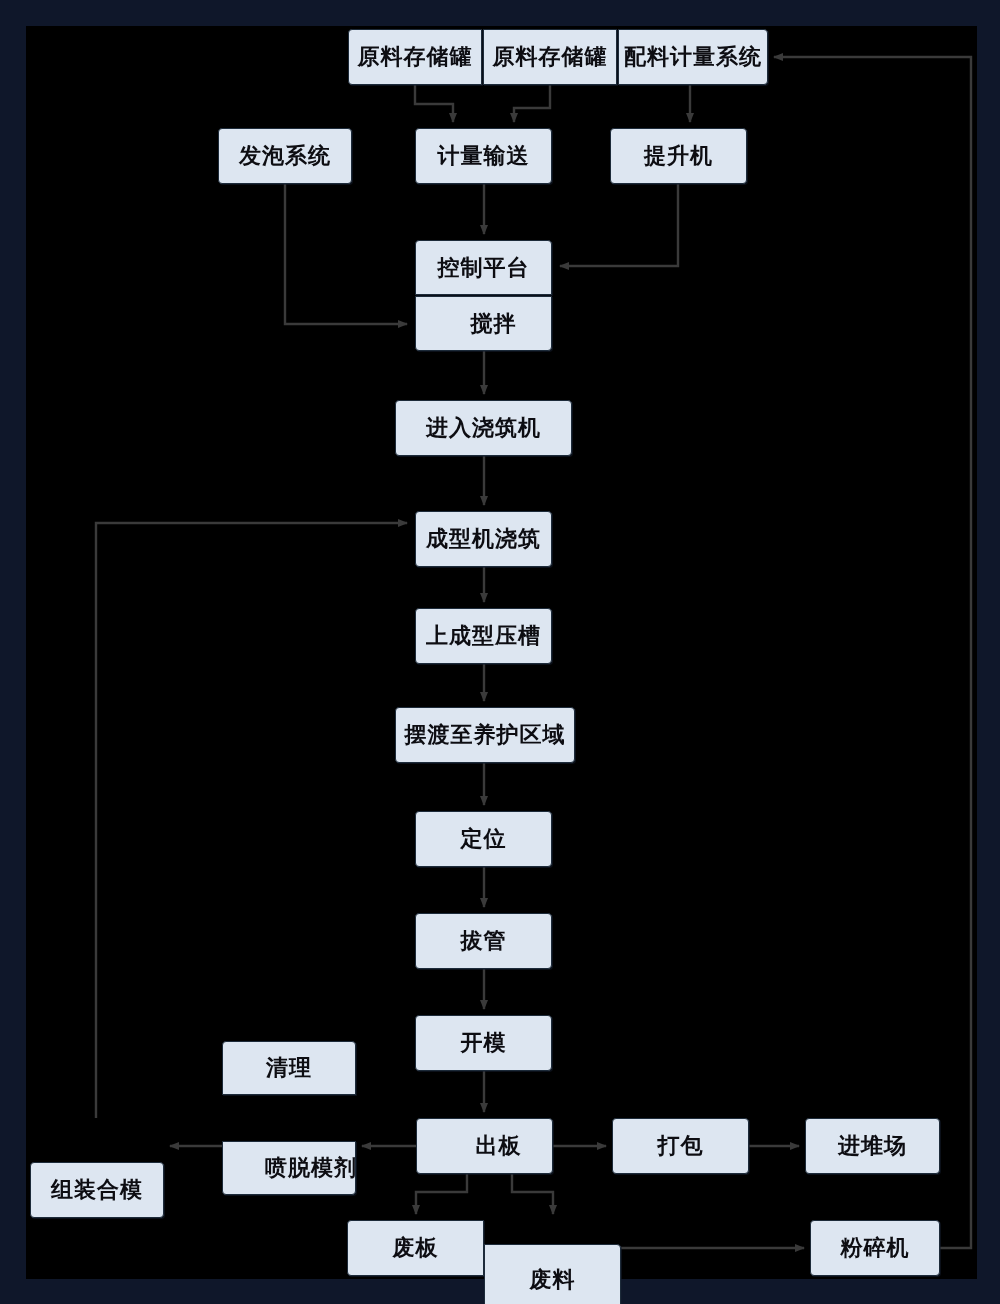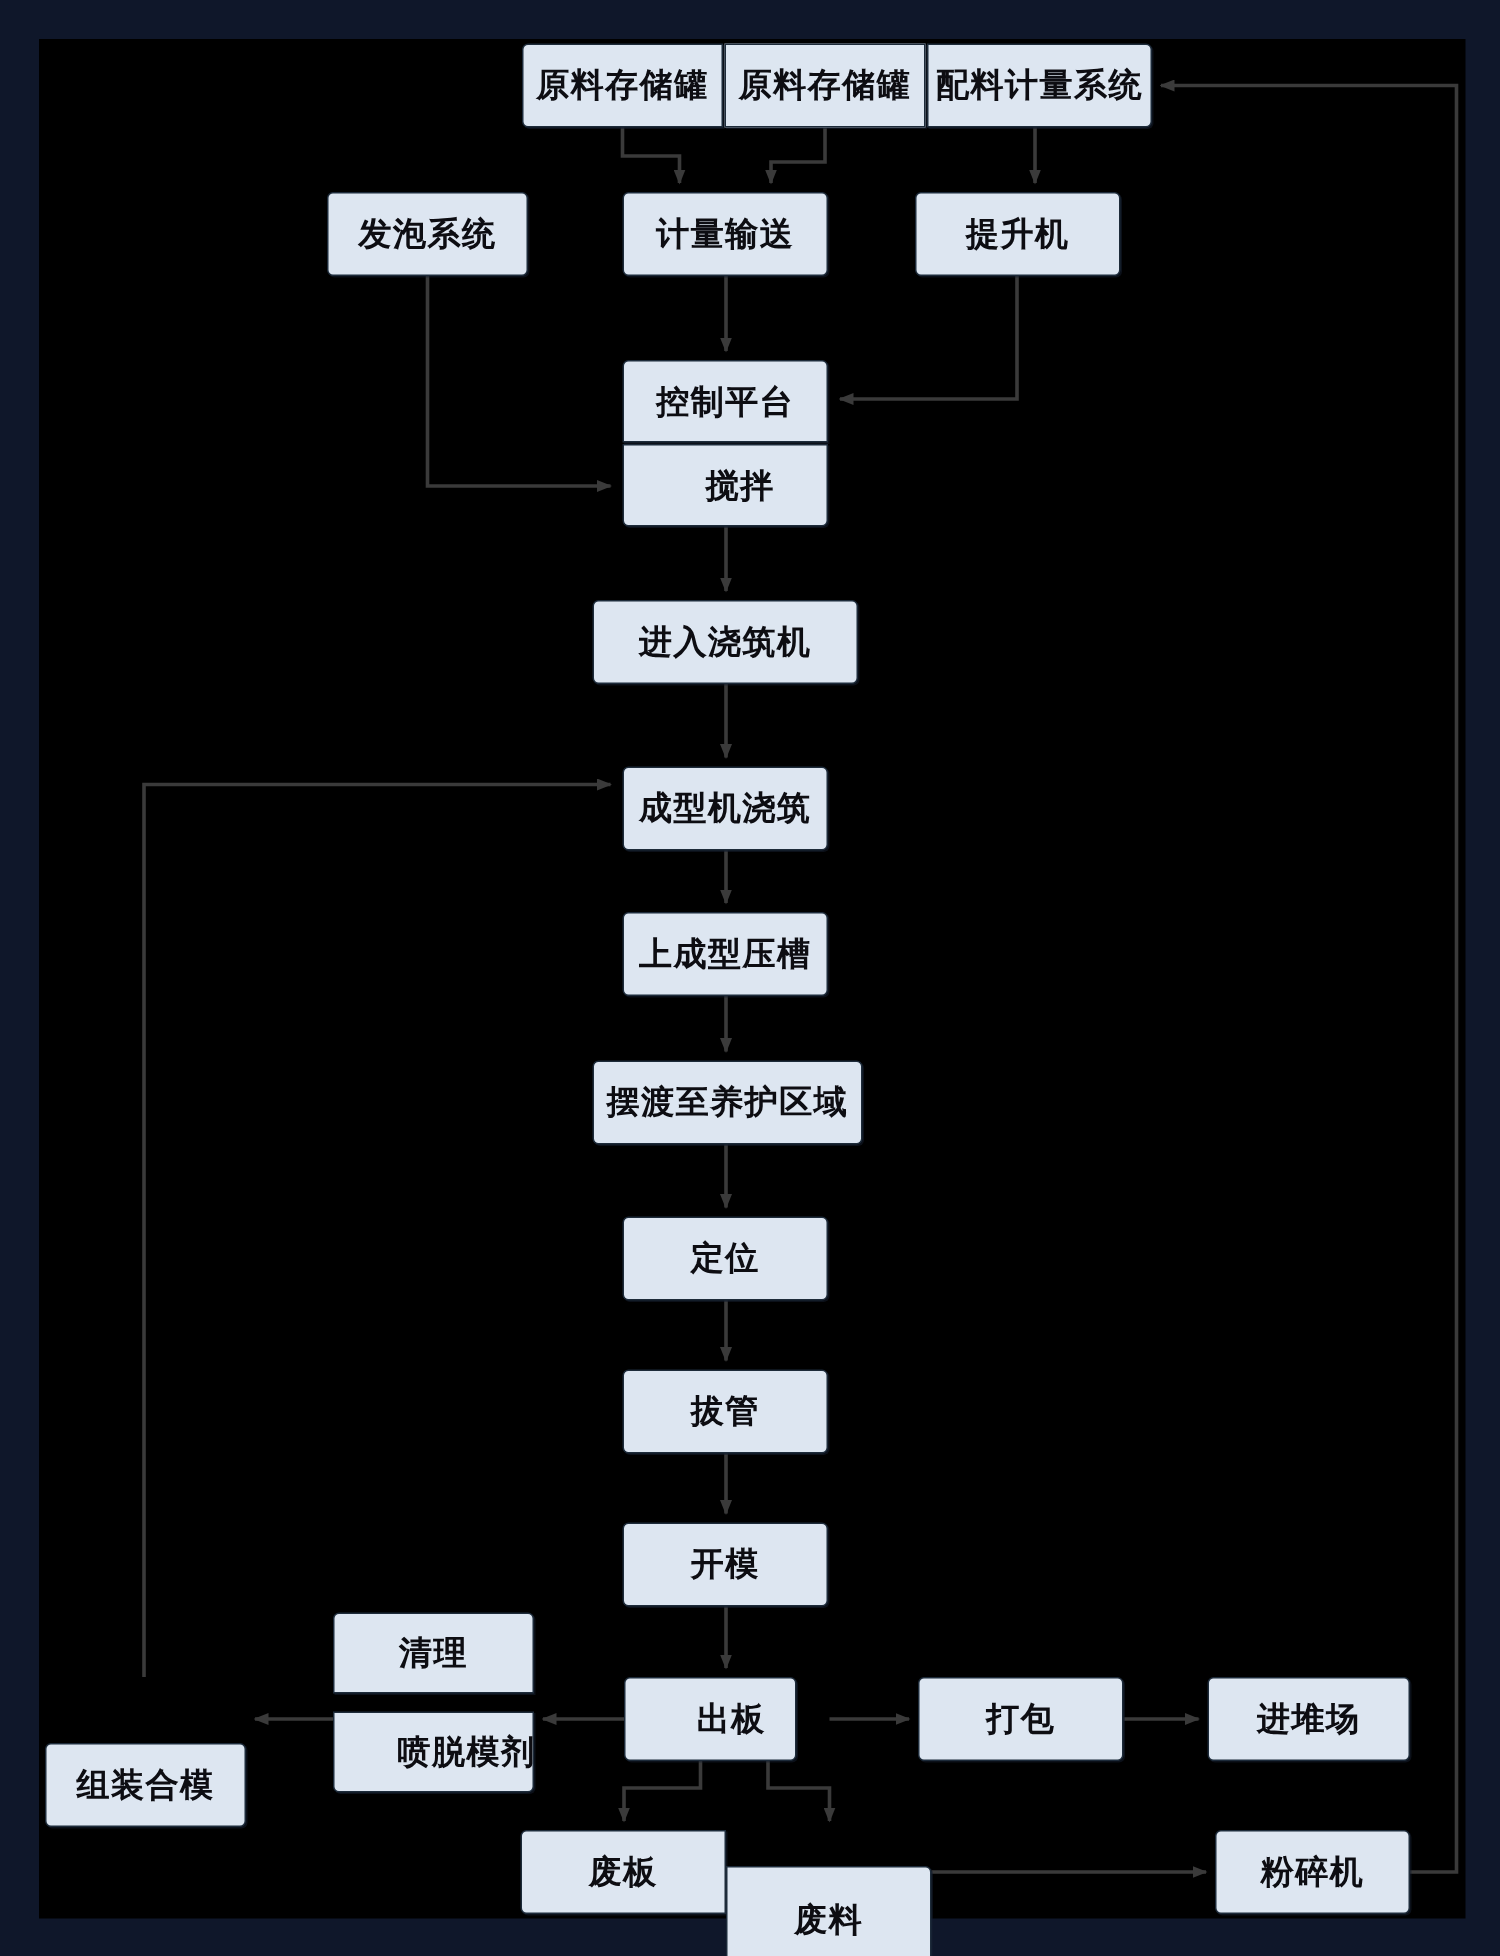--- a/index.html
+++ b/index.html
@@ -153,30 +153,30 @@
     </div>
   <div class="node" style="left: 415px; top: 811px; width: 137px; height: 56px;">
       <span>定位</span>
     </div>
   <div class="node" style="left: 415px; top: 913px; width: 137px; height: 56px;">
       <span>拔管</span>
     </div>
   <div class="node" style="left: 415px; top: 1015px; width: 137px; height: 56px;">
       <span>开模</span>
     </div>
-  <div class="node stack-top" style="left: 222px; top: 1075px; width: 134px; height: 54px;">
+  <div class="node stack-top" style="left: 222px; top: 1041px; width: 134px; height: 54px;">
       <span>清理</span>
     </div>
   <div class="node stack-bottom" style="left: 222px; top: 1141px; width: 134px; height: 54px; padding-left: 44px;">
       <span>喷脱模剂</span>
     </div>
   <div class="node" style="left: 30px; top: 1118px; width: 134px; height: 56px; margin-top: 44px;">
       <span>组装合模</span>
     </div>
-  <div class="node" style="left: 416px; top: 1118px; width: 115px; height: 56px; padding-left: 28px;">
+  <div class="node" style="left: 416px; top: 1118px; width: 137px; height: 56px; padding-left: 28px;">
       <span>出板</span>
     </div>
   <div class="node" style="left: 612px; top: 1118px; width: 137px; height: 56px; justify-content: center;">
       <span>打包</span>
     </div>
   <div class="node" style="left: 805px; top: 1118px; width: 135px; height: 56px;">
       <span>进堆场</span>
     </div>
   <div class="node joined-left" style="left: 347px; top: 1220px; width: 137px; height: 56px;">
       <span>废板</span>

